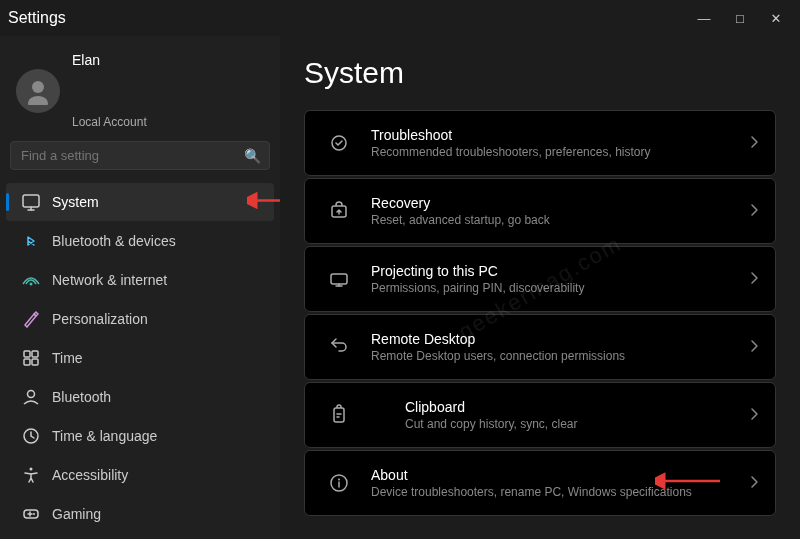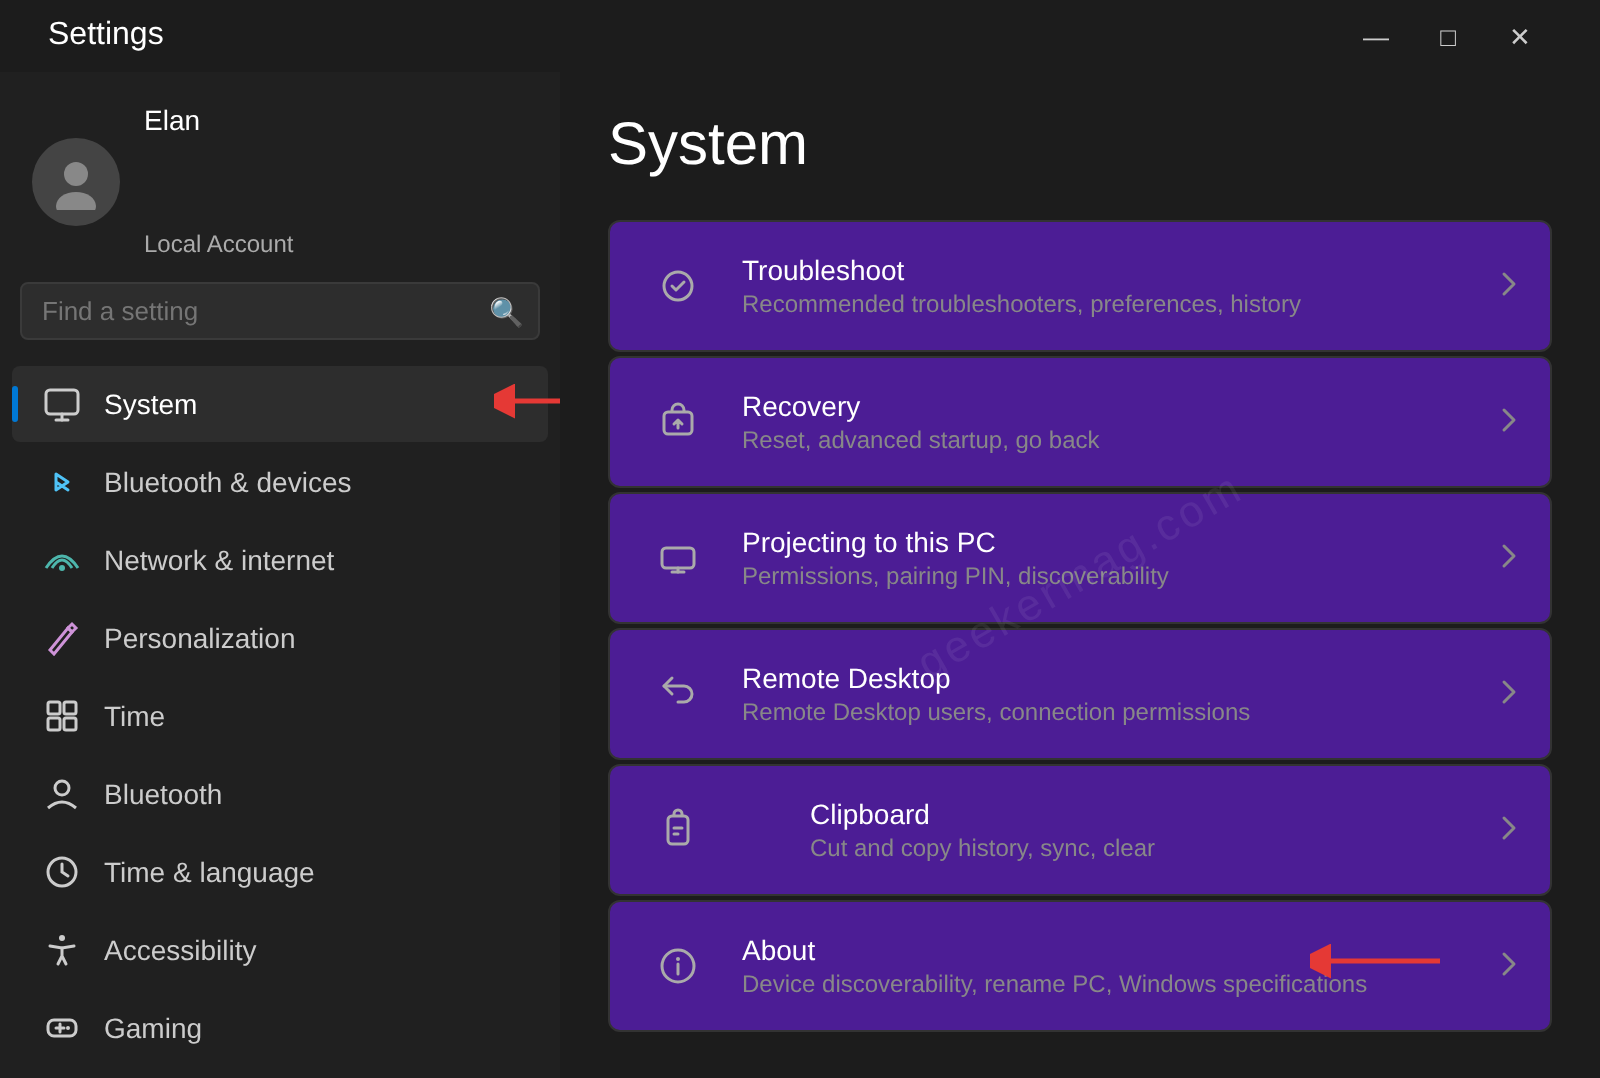--- a/index.html
+++ b/index.html
@@ -13,21 +13,21 @@
       display: flex;
       flex-direction: column;
     }
 
     
     .titlebar {
       background: #1c1c1c;
       display: flex;
       align-items: center;
       justify-content: space-between;
-      padding: 6px 24px;
+      padding: 6px 8px;
       min-height: 36px;
     }
     .titlebar-left {
       display: flex;
       align-items: center;
       gap: 8px;
     }
     .titlebar-controls {
       display: flex;
       gap: 4px;
@@ -172,21 +172,21 @@
 
     .settings-list {
       display: flex;
       flex-direction: column;
       gap: 2px;
     }
 
     .settings-item {
       display: flex;
       align-items: center;
-      background: #4c1d95;
+      background: #000000;
       border-radius: 6px;
       padding: 14px 16px;
       cursor: pointer;
       transition: background 0.15s;
       position: relative;
       border: 1px solid #333;
     }
 
     .settings-item-icon {
       width: 36px;
@@ -459,21 +459,21 @@
           <div class="settings-item" style="position: relative;">
             <div class="settings-item-icon">
               <svg width="22" height="22" viewBox="0 0 22 22" fill="none">
                 <circle cx="11" cy="11" r="8" stroke="#aaa" stroke-width="1.5" fill="none"></circle>
                 <path d="M11 10v5" stroke="#aaa" stroke-width="1.5" stroke-linecap="round"></path>
                 <circle cx="11" cy="7.5" r="1" fill="#aaa"></circle>
               </svg>
             </div>
             <div class="settings-item-text">
               <div class="settings-item-title">About</div>
-              <div class="settings-item-desc">Device discoverability, rename PC, Windows specifications</div>
+              <div class="settings-item-desc">Device troubleshooters, rename PC, Windows specifications</div>
             </div>
             <span class="settings-item-chevron"><svg width="10" height="14" viewBox="0 0 10 14" fill="none">
                 <path d="M3 2l5 5-5 5" stroke="#888" stroke-width="1.5" stroke-linecap="round" stroke-linejoin="round"></path>
               </svg></span>
             <span style="position: absolute; right: 50px; top: 50%; transform: translateY(-50%); pointer-events: none; z-index: 5;"><svg viewBox="0 0 70 20" width="70" height="20">
                 <defs>
                   <marker id="ah-a" markerWidth="7" markerHeight="7" refX="3" refY="3.5" orient="auto">
                     <path d="M0,0 L7,3.5 L0,7 Z" fill="#e53935"></path>
                   </marker>
                 </defs>

